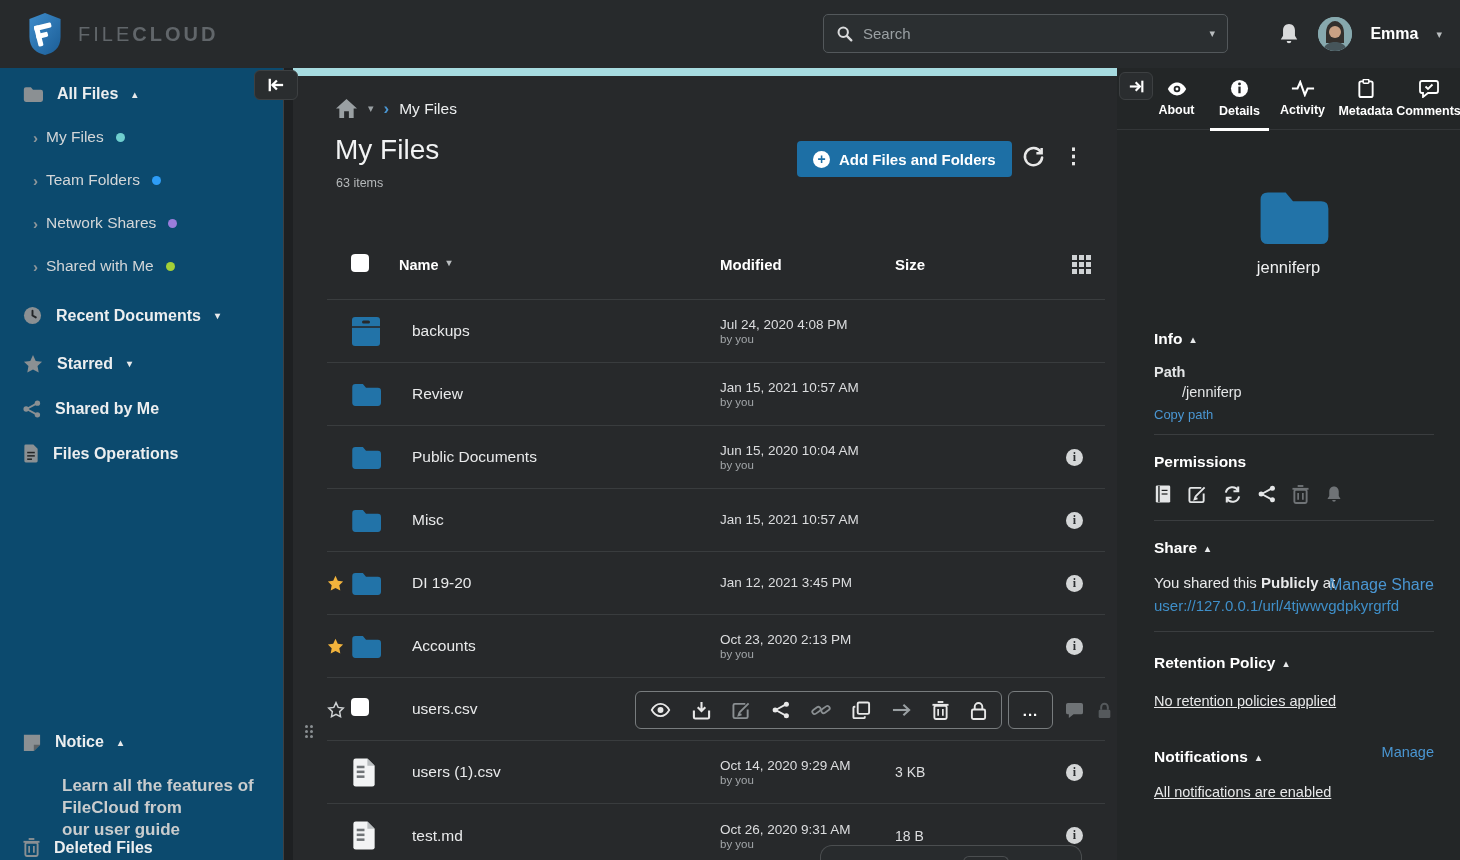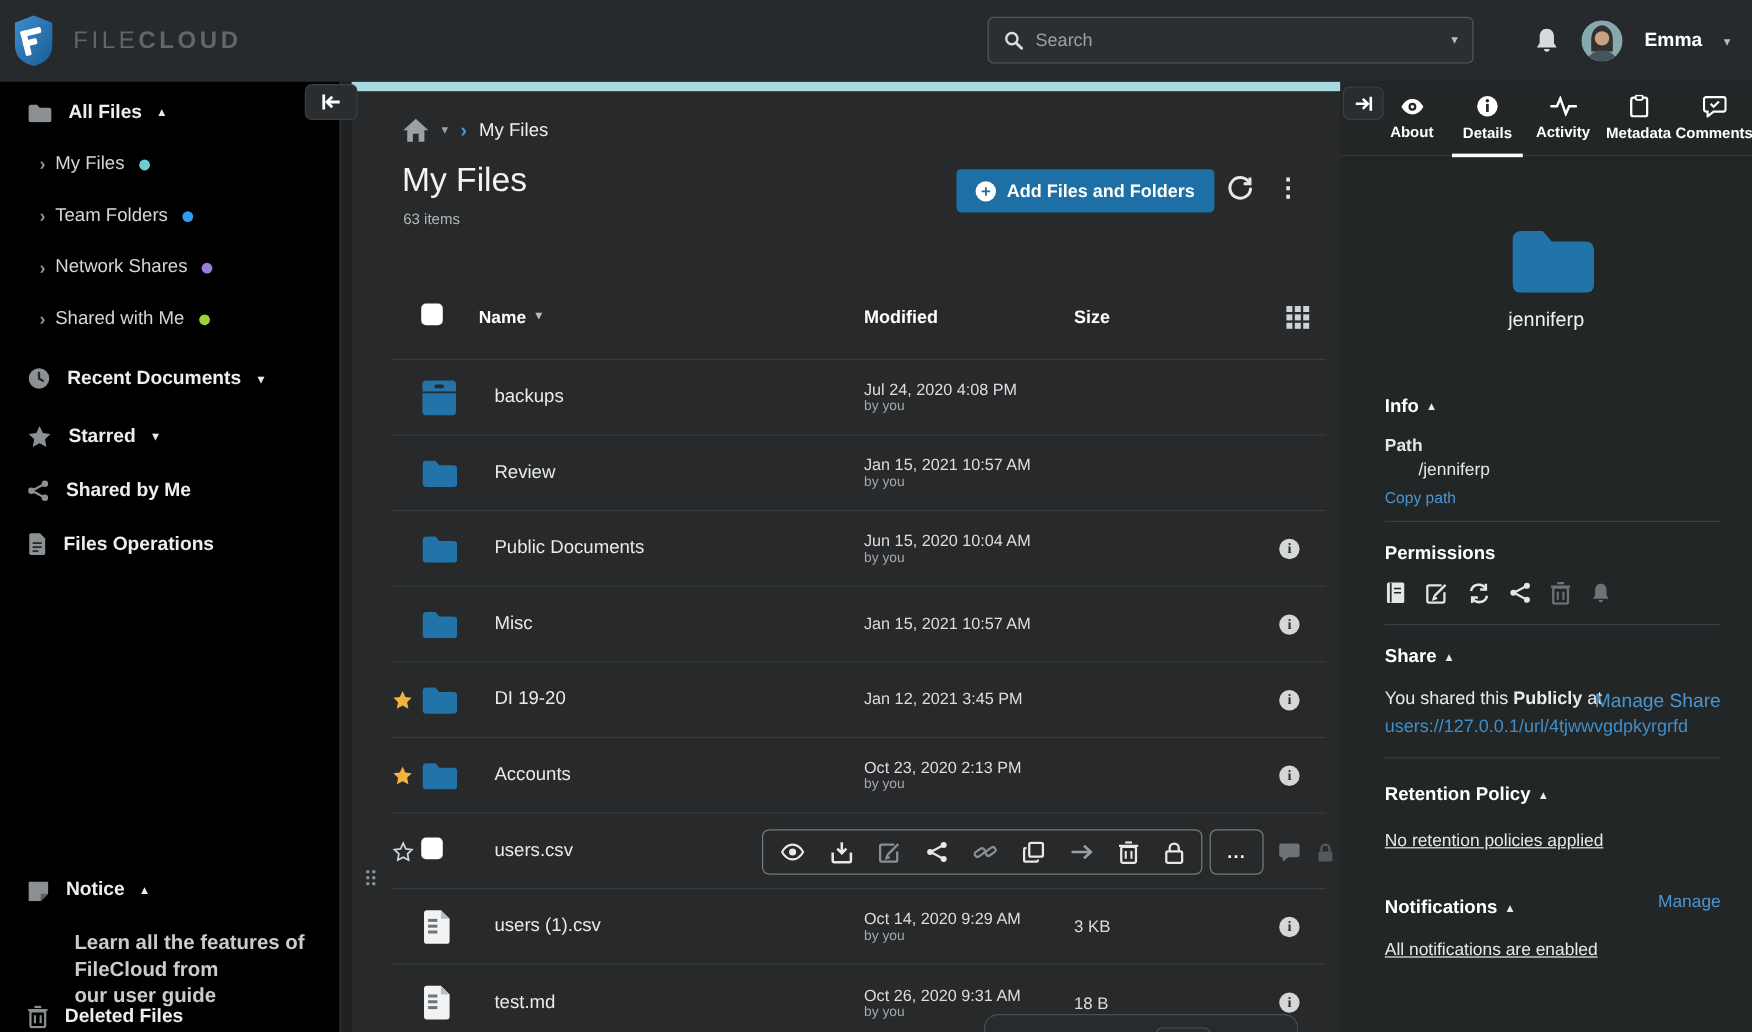--- a/index.html
+++ b/index.html
@@ -2,35 +2,35 @@
 <html><head>
 <meta charset="utf-8">
 <style>
   * { margin:0; padding:0; box-sizing:border-box; }
   html,body { width:1460px; height:860px; overflow:hidden; background:#1e2022;
     font-family:"Liberation Sans", sans-serif; -webkit-font-smoothing:antialiased; }
   svg { display:block; }
 
   
   .topbar { position:absolute; left:0; top:0; width:1460px; height:68px; background:#272a2c; z-index:5; }
-  .brand { position:absolute; left:9px; top:12px; display:flex; align-items:center; gap:14px; }
+  .brand { position:absolute; left:26px; top:12px; display:flex; align-items:center; gap:14px; }
   .brand-text { font-size:20px; color:#61666a; letter-spacing:3px; }
   .brand-text b { font-weight:700; }
   .searchbox { position:absolute; left:823px; top:14px; width:405px; height:39px; background:#2b2f31;
     border:1px solid #53585b; border-radius:5px; display:flex; align-items:center; padding:0 12px; }
   .searchbox input { flex:1; background:transparent; border:none; outline:none; color:#e8e8e8;
     font-size:15px; margin-left:10px; font-family:"Liberation Sans", sans-serif; }
   .searchbox input::placeholder { color:#9aa0a3; }
   .chev { display:inline-block; color:#b9bdbf; font-size:11px; }
   .topbar-right { position:absolute; right:18px; top:0; height:68px; display:flex; align-items:center; gap:18px; }
   .avatar { width:34px; height:34px; border-radius:50%; overflow:hidden; background:#7da3a9; }
   .username { color:#ffffff; font-weight:700; font-size:16px; }
 
   
-  .sidebar { position:absolute; left:0; top:68px; width:284px; height:792px; background:#000000;
+  .sidebar { position:absolute; left:0; top:68px; width:284px; height:792px; background:#0c4a6e;
     border-right:1px solid #3d4042; }
   .side-row { display:flex; align-items:center; gap:14px; padding-left:23px; color:#eceeef;
     font-weight:700; font-size:16px; cursor:pointer; }
   .side-child { display:flex; align-items:center; gap:8px; padding-left:33px; color:#d3d6d8;
     font-size:15.5px; cursor:pointer; }
   .side-child .arr { color:#8f979b; font-weight:700; font-size:15px; }
   .dot { width:9px; height:9px; border-radius:50%; display:inline-block; margin-left:4px; }
   .exp { font-size:10px; color:#e8eaeb; }
   .notice-text { padding:0 24px 0 62px; color:#c9cccd; font-size:17px; font-weight:700; line-height:22px; }
   .collapse-left { position:absolute; right:-15px; top:2px; width:44px; height:30px; background:#2a2d2f;
@@ -648,21 +648,21 @@
   <div class="pdivider" style="top:452px;"></div>
 
   <div class="psec" style="top:471px;">
     <div class="psec-head">
         <span>Share</span>
         <span class="exp">▴</span>
       </div>
     <div style="position:relative; margin-top:17px;">
       <div class="share-line" style="width:200px;"><span>You shared this </span><b>Publicly</b><span> at</span></div>
       <div class="manage-link" style="font-size:16px;">Manage Share</div>
-      <div class="share-url">users://127.0.0.1/url/4tjwwvgdpkyrgrfd</div>
+      <div class="share-url">user://127.0.0.1/url/4tjwwvgdpkyrgrfd</div>
     </div>
   </div>
   <div class="pdivider" style="top:563px;"></div>
 
   <div class="psec" style="top:586px;">
     <div class="psec-head">
         <span>Retention Policy</span>
         <span class="exp">▴</span>
       </div>
     <div class="ptext" style="margin-top:21px;">No retention policies applied</div>

